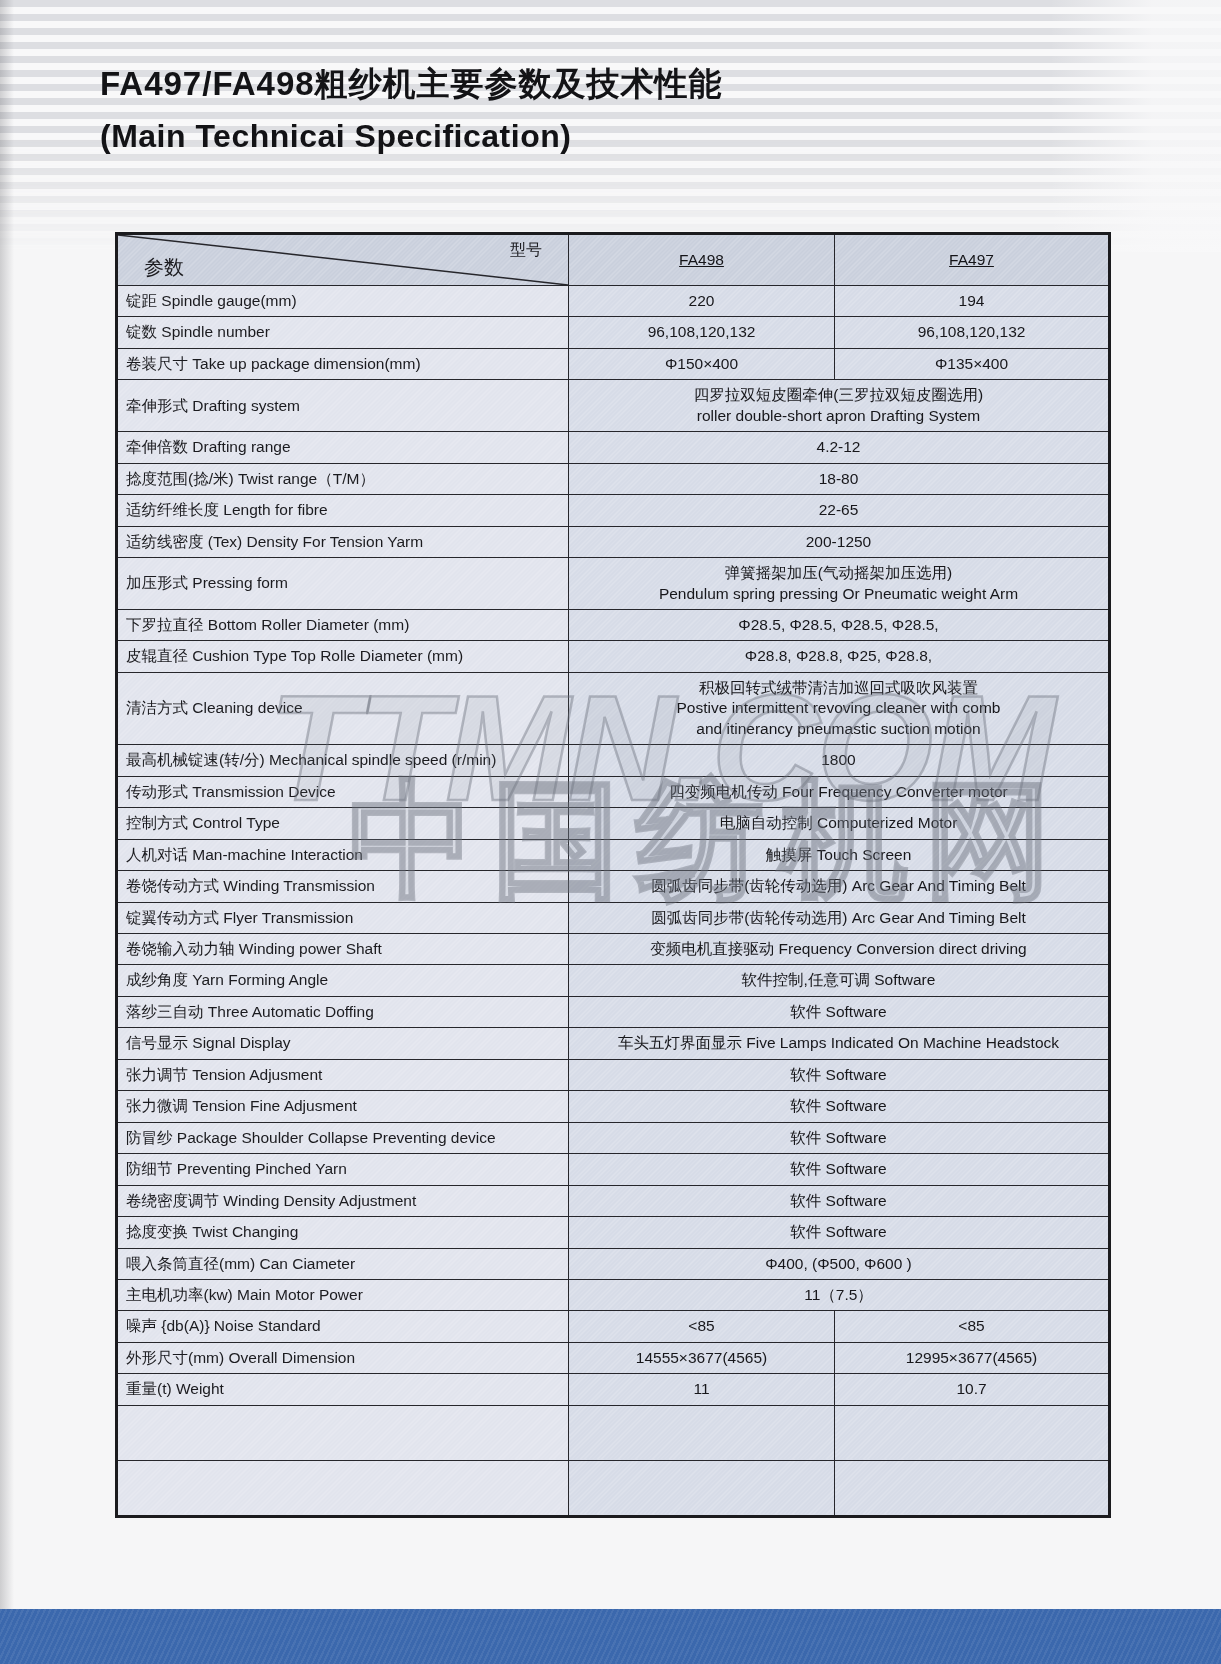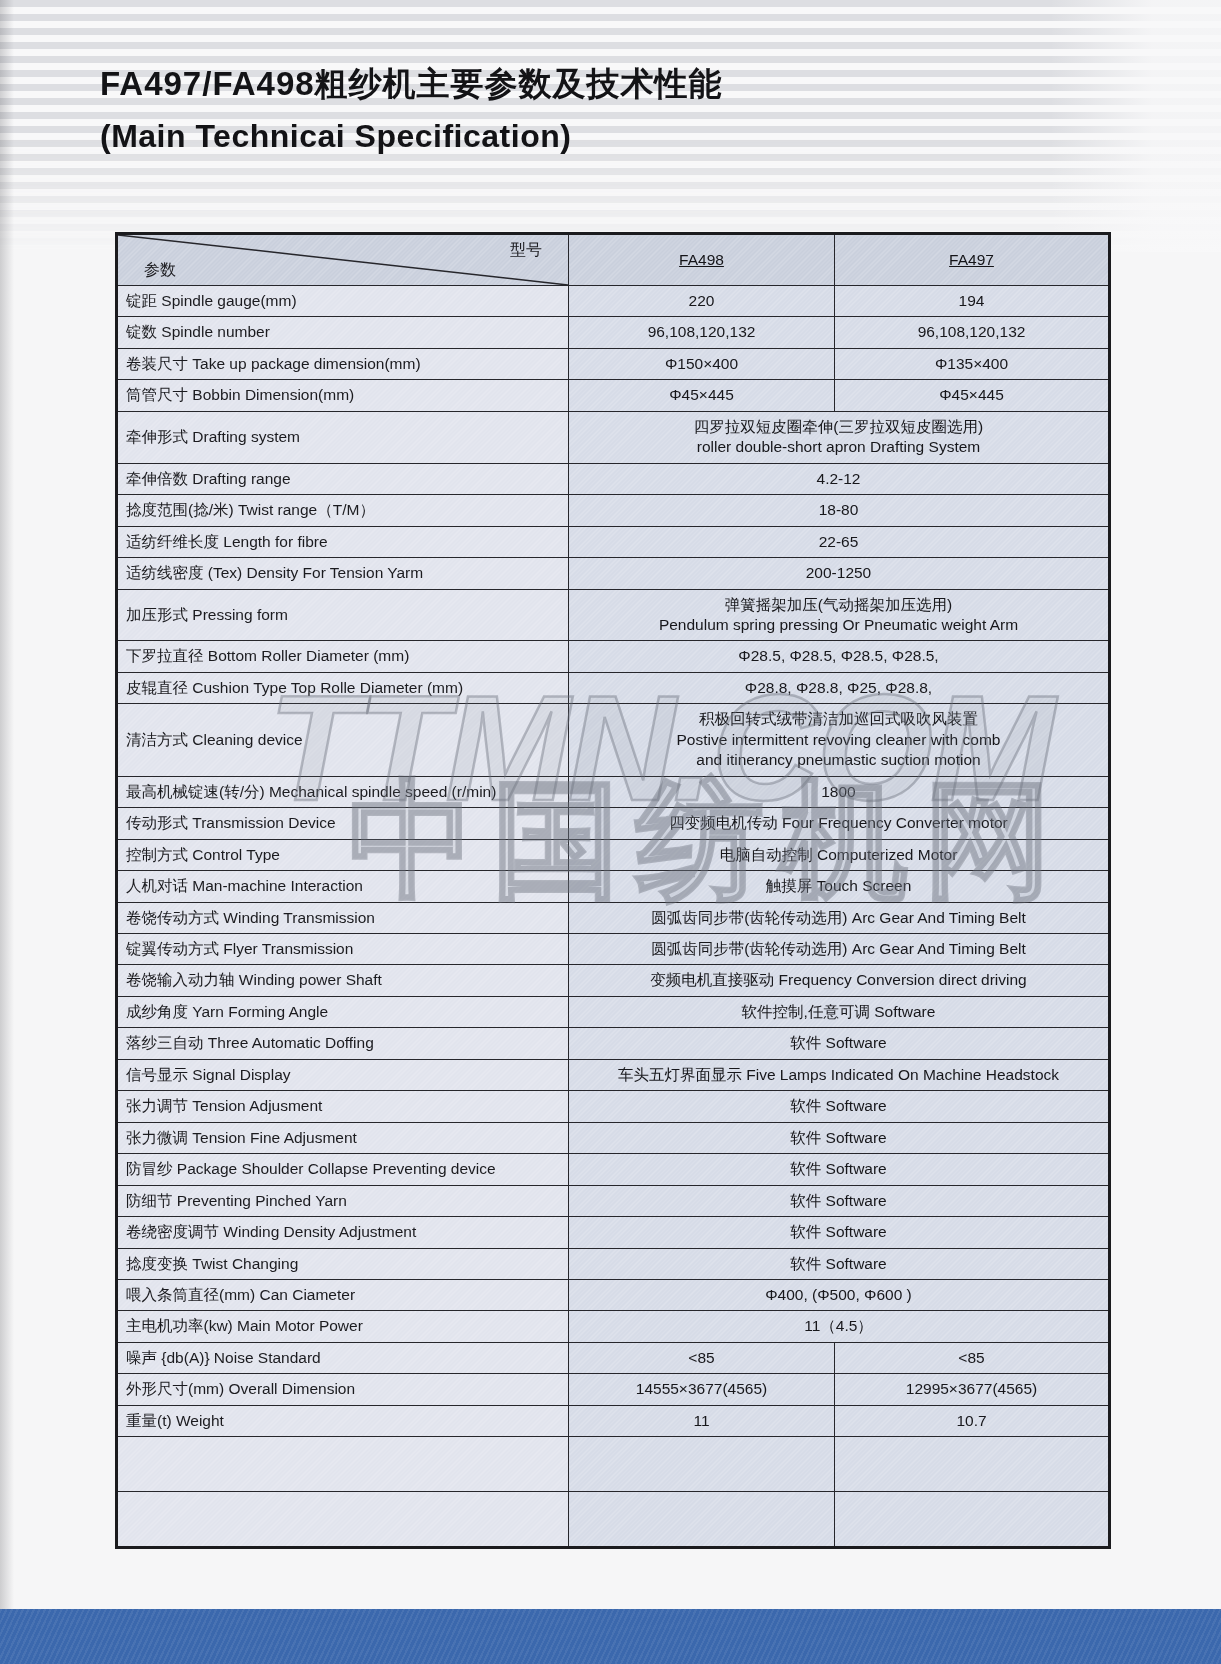--- a/index.html
+++ b/index.html
@@ -41,21 +41,21 @@
     border:1.6px solid #26262b;
     font-weight:normal;
     font-size:15.5px;line-height:1.32;
     padding:5px 8px;
     vertical-align:middle;
     background-image:repeating-linear-gradient(135deg,rgba(255,255,255,.22) 0 1px,rgba(255,255,255,0) 1px 3px);
   }
   .header-row th{background-color:#c9cfdc;height:40px;}
   .corner-cell{position:relative;padding:0;}
   .corner-cell svg{position:absolute;left:0;top:0;width:100%;height:100%;}
-  .corner-param{position:absolute;left:26px;bottom:5px;font-size:16px;color:#1b1b1f;}
+  .corner-param{position:absolute;left:26px;bottom:5px;font-size:20px;color:#1b1b1f;}
   .corner-model{position:absolute;right:26px;top:4px;font-size:16px;color:#1b1b1f;}
   .model-cell{font-size:16px;color:#141418;text-decoration:underline;}
   .label-cell{
     background-color:#e1e4ed;text-align:left;padding-left:26px;color:#1b1b1f;
   }
   .value-cell{
     background-color:#d6dbe7;text-align:center;white-space:pre-line;color:#17171b;
   }
   .empty-row td{height:44px;}
   
@@ -114,25 +114,20 @@
         <td class="label-cell">锭数 Spindle number</td>
         <td class="value-cell">96,108,120,132</td>
         <td class="value-cell">96,108,120,132</td>
       </tr>
       <tr>
         <td class="label-cell">卷装尺寸 Take up package dimension(mm)</td>
         <td class="value-cell">Φ150×400</td>
         <td class="value-cell">Φ135×400</td>
       </tr>
       <tr>
-        <td class="label-cell">筒管尺寸 Bobbin Dimension(mm)</td>
-        <td class="value-cell">Φ45×445</td>
-        <td class="value-cell">Φ45×445</td>
-      </tr>
-      <tr>
         <td class="label-cell">牵伸形式 Drafting system</td>
         <td colspan="2" class="value-cell merged">四罗拉双短皮圈牵伸(三罗拉双短皮圈选用)
 roller double-short apron Drafting System</td>
       </tr>
       <tr>
         <td class="label-cell">牵伸倍数 Drafting range</td>
         <td colspan="2" class="value-cell merged">4.2-12</td>
       </tr>
       <tr>
         <td class="label-cell">捻度范围(捻/米) Twist range（T/M）</td>
@@ -228,21 +223,21 @@
       <tr>
         <td class="label-cell">捻度变换 Twist Changing</td>
         <td colspan="2" class="value-cell merged">软件 Software</td>
       </tr>
       <tr>
         <td class="label-cell">喂入条筒直径(mm) Can Ciameter</td>
         <td colspan="2" class="value-cell merged">Φ400, (Φ500, Φ600 )</td>
       </tr>
       <tr>
         <td class="label-cell">主电机功率(kw) Main Motor Power</td>
-        <td colspan="2" class="value-cell merged">11（4.5）</td>
+        <td colspan="2" class="value-cell merged">11（7.5）</td>
       </tr>
       <tr>
         <td class="label-cell">噪声 {db(A)} Noise Standard</td>
         <td class="value-cell">&lt;85</td>
         <td class="value-cell">&lt;85</td>
       </tr>
       <tr>
         <td class="label-cell">外形尺寸(mm) Overall Dimension</td>
         <td class="value-cell">14555×3677(4565)</td>
         <td class="value-cell">12995×3677(4565)</td>

